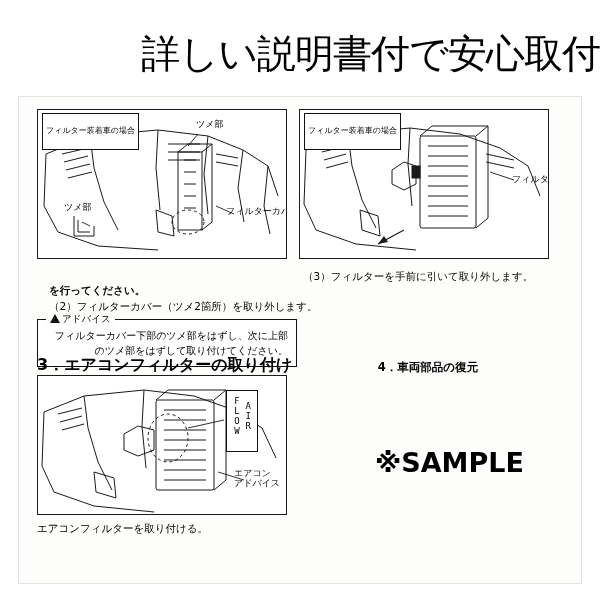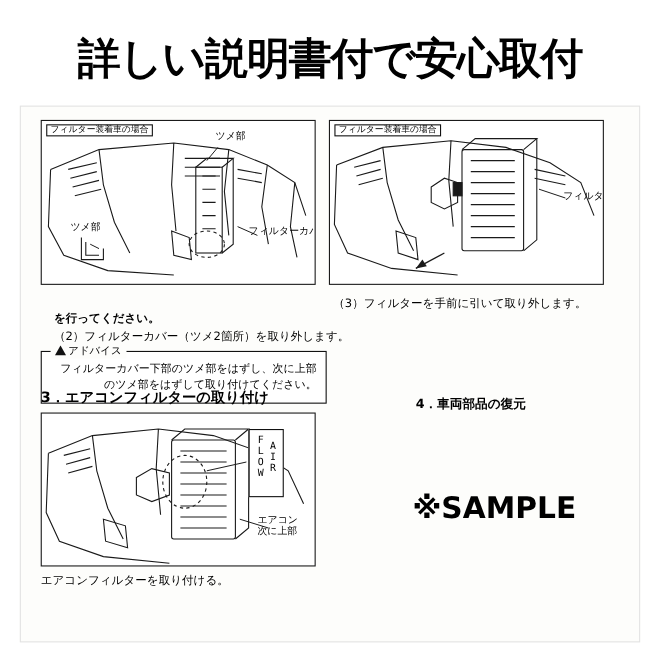--- a/index.html
+++ b/index.html
@@ -19,23 +19,23 @@
     width: 600px;
     height: 600px;
     background: #ffffff;
     box-sizing: border-box;
   }
   .headline {
     position: absolute;
     top: 34px;
     left: 0;
     width: 600px;
-    text-align: center;
+    text-align: right;
     font-size: 39px;
-    font-weight: bold;
+    font-weight: normal;
     letter-spacing: -1px;
     font-family: "DejaVu Sans", sans-serif;
     line-height: 1;
     white-space: nowrap;
   }
   .sheet {
     position: absolute;
     top: 96px;
     left: 18px;
     width: 564px;
@@ -53,21 +53,21 @@
     box-sizing: border-box;
     overflow: hidden;
   }
   .fig .cap-tag {
     position: absolute;
     top: 3px;
     left: 4px;
     font-size: 8px;
     border: 1px solid #111;
     background: #fff;
-    padding: 0 3px;
+    padding: 13px 3px;
     font-family: "DejaVu Sans", sans-serif;
     line-height: 1.1;
     white-space: nowrap;
   }
   .fig svg { display: block; }
 
   .lbl {
     position: absolute;
     font-size: 9px;
     font-family: "DejaVu Sans", sans-serif;
@@ -255,21 +255,21 @@
       <div class="note-body">フィルターカバー下部のツメ部をはずし、次に上部
 のツメ部をはずして取り付けてください。</div>
     </div>
 
     <div class="txt" style="left:284px; top:172px; width:250px;">（3）フィルターを手前に引いて取り外します。</div>
 
     <div class="txt b" style="left:284px; top:262px; width:250px; font-size:11.5px;text-align:center;">4．車両部品の復元</div>
 
     <div class="sample" style="left:356px; top:350px;text-align:center;">※SAMPLE</div>
 
-    <div class="txt b" style="left:18px; top:256px; width:280px; font-size:13px;">3．エアコンフィルターの取り付け</div>
+    <div class="txt b" style="left:18px; top:256px; width:280px; font-size:16px;">3．エアコンフィルターの取り付け</div>
 
     <div class="fig" style="left:18px; top:278px; width:250px; height:140px;">
       <svg width="250" height="140" viewBox="0 0 250 140">
         <g fill="none" stroke="#1a1a1a" stroke-width="1">
           <path d="M6 36 L46 20 L106 14 L156 20 L196 34 L224 52 L238 82"></path>
           <path d="M6 36 L4 90 L16 116 L56 130 L116 136"></path>
           <path d="M46 20 L50 52 L60 86 L74 114"></path>
           <path d="M106 14 L104 50 L108 92"></path>
           <path d="M20 38 L44 32"></path>
           <path d="M22 46 L44 40"></path>
@@ -294,20 +294,20 @@
           <path d="M180 96 L206 104" stroke-width="0.9"></path>
 
           <path d="M56 96 L76 102 L78 122 L58 116 Z"></path>
           <path d="M86 58 L100 50 L116 54 L116 74 L100 80 L86 74 Z"></path>
         </g>
       </svg>
       <div class="airflow" style="left:188px; top:14px; width:32px; height:62px;">
         <div style="writing-mode:vertical-rl; text-orientation:upright; margin:0 auto; height:44px; letter-spacing:0px;">AIR FLOW</div>
       </div>
       <div class="lbl" style="left:196px; top:92px; white-space:pre-line;">エアコン
-次に上部</div>
+アドバイス</div>
     </div>
 
     <div class="txt" style="left:18px; top:424px; width:280px;">エアコンフィルターを取り付ける。</div>
 
 
   </div>
 </div>
 
 </body></html>

